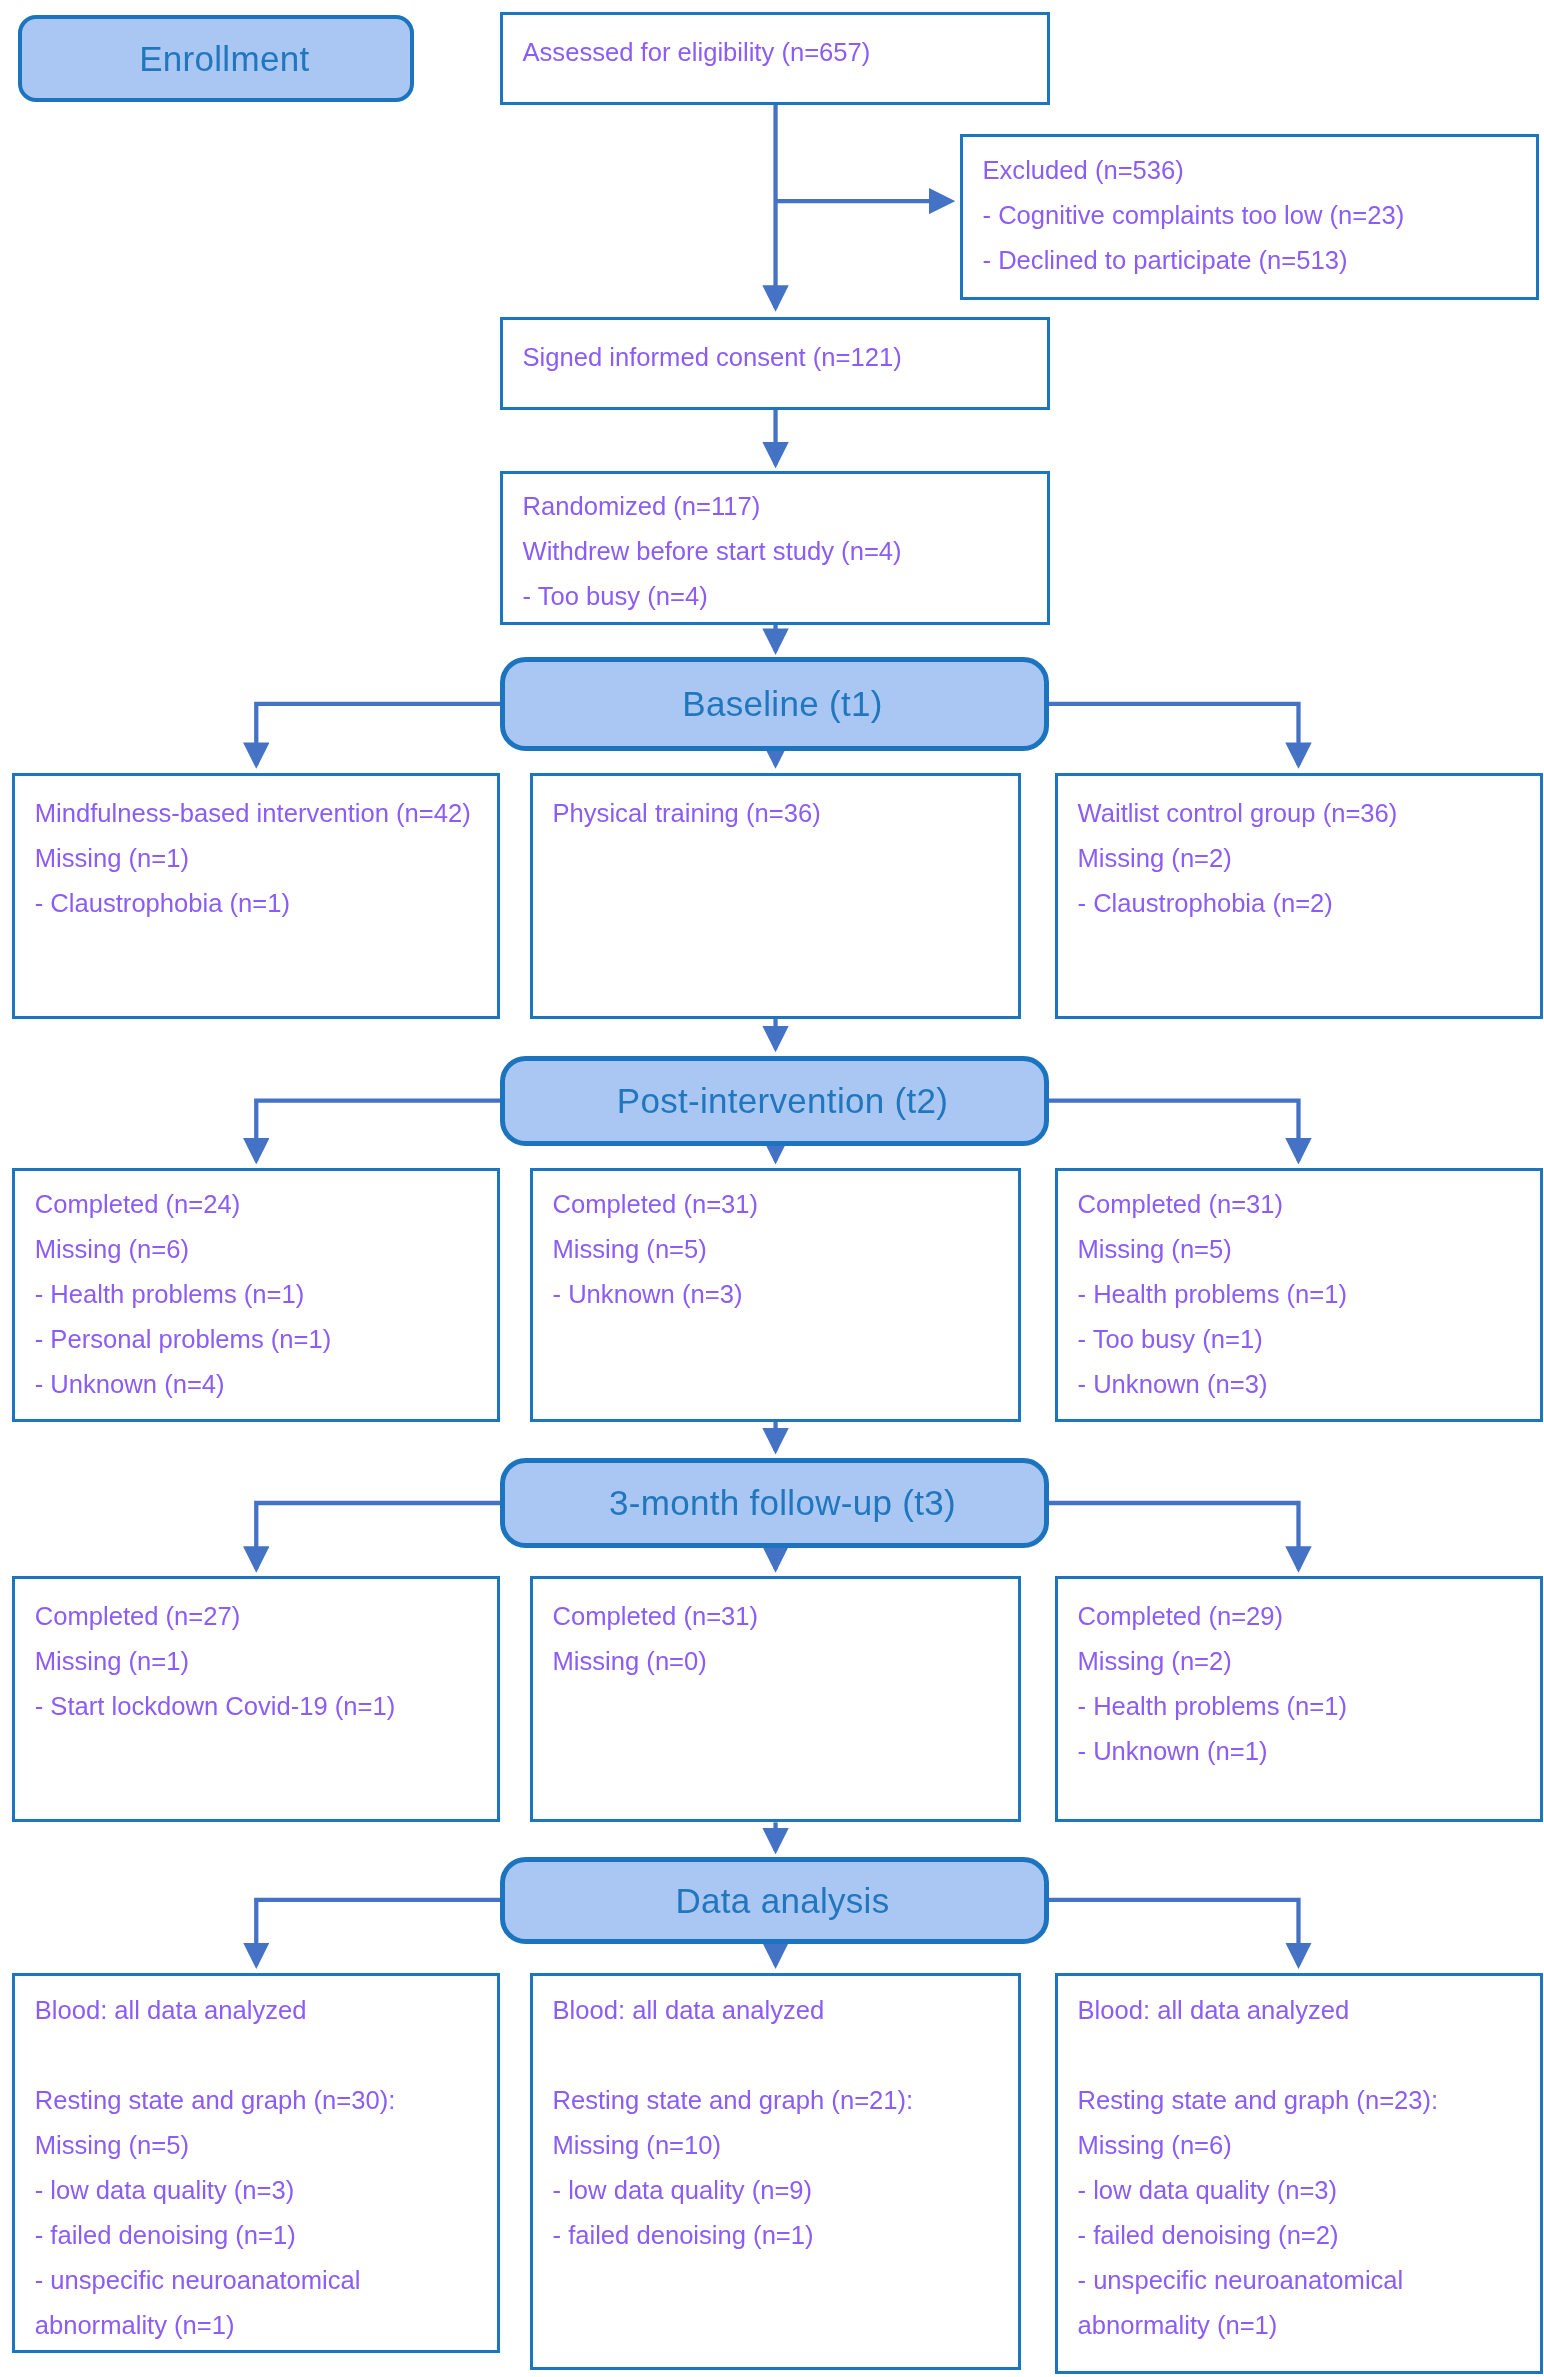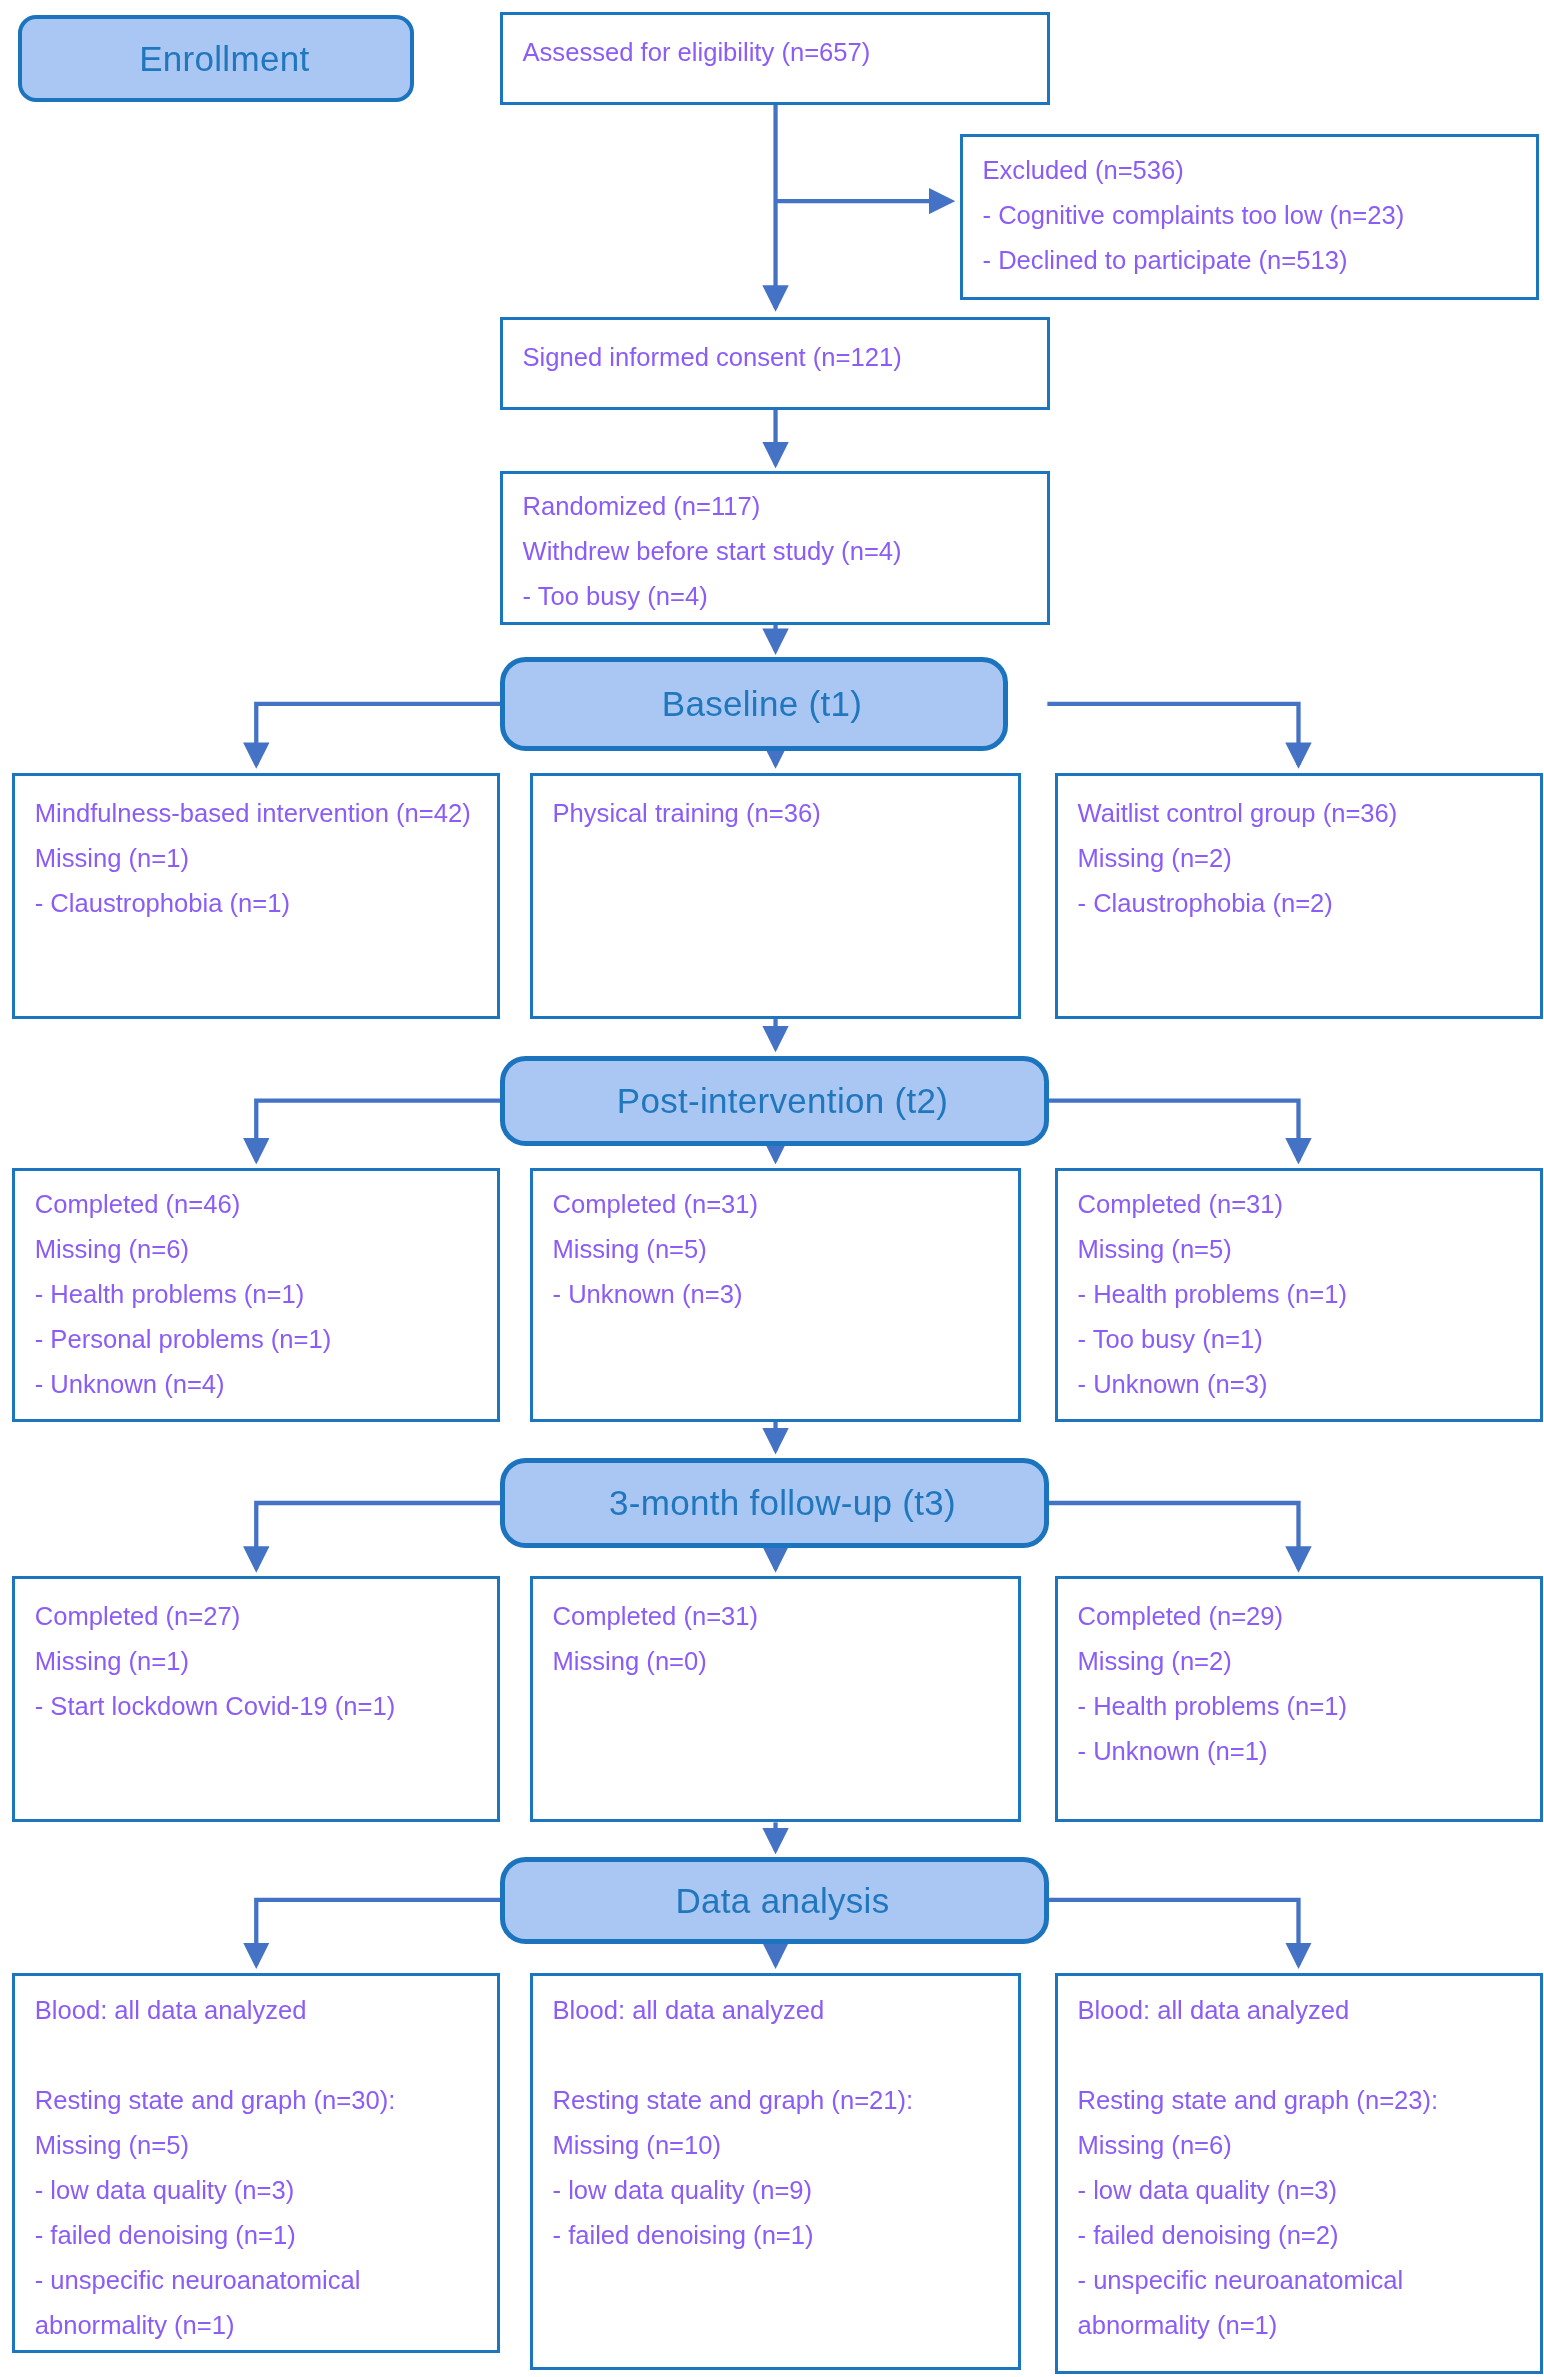--- a/index.html
+++ b/index.html
@@ -103,21 +103,21 @@
   <div class="box" style="left:500px;top:317px;width:550px;height:93px;">
       <div class="line">Signed informed consent (n=121)</div>
     </div>
 
   <div class="box" style="left:500px;top:471px;width:550px;height:154px;padding-top:9.8px;">
       <div class="line">Randomized (n=117)</div>
       <div class="line">Withdrew before start study (n=4)</div>
       <div class="line">- Too busy (n=4)</div>
     </div>
 
-  <div class="stage" style="left:500px;top:657px;width:508px;height:94px;">
+  <div class="stage" style="left:500px;top:657px;width:549px;height:94px;">
     <div class="stage-label">Baseline (t1)</div>
   </div>
 
   <div class="box" style="left:12.2px;top:773px;width:488px;height:246px;">
       <div class="line">Mindfulness-based intervention (n=42)</div>
       <div class="line">Missing (n=1)</div>
       <div class="line">- Claustrophobia (n=1)</div>
     </div>
   <div class="box" style="left:530px;top:773px;width:491px;height:246px;">
       <div class="line">Physical training (n=36)</div>
@@ -126,21 +126,21 @@
       <div class="line">Waitlist control group (n=36)</div>
       <div class="line">Missing (n=2)</div>
       <div class="line">- Claustrophobia (n=2)</div>
     </div>
 
   <div class="stage" style="left:500px;top:1056px;width:549px;height:90px;">
     <div class="stage-label">Post-intervention (t2)</div>
   </div>
 
   <div class="box" style="left:12.2px;top:1168px;width:488px;height:254px;padding-top:11px;">
-      <div class="line">Completed (n=46)</div>
+      <div class="line">Completed (n=24)</div>
       <div class="line">Missing (n=6)</div>
       <div class="line">- Health problems (n=1)</div>
       <div class="line">- Personal problems (n=1)</div>
       <div class="line">- Unknown (n=4)</div>
     </div>
   <div class="box" style="left:530px;top:1168px;width:491px;height:254px;padding-top:11px;">
       <div class="line">Completed (n=31)</div>
       <div class="line">Missing (n=5)</div>
       <div class="line">- Unknown (n=3)</div>
     </div>

